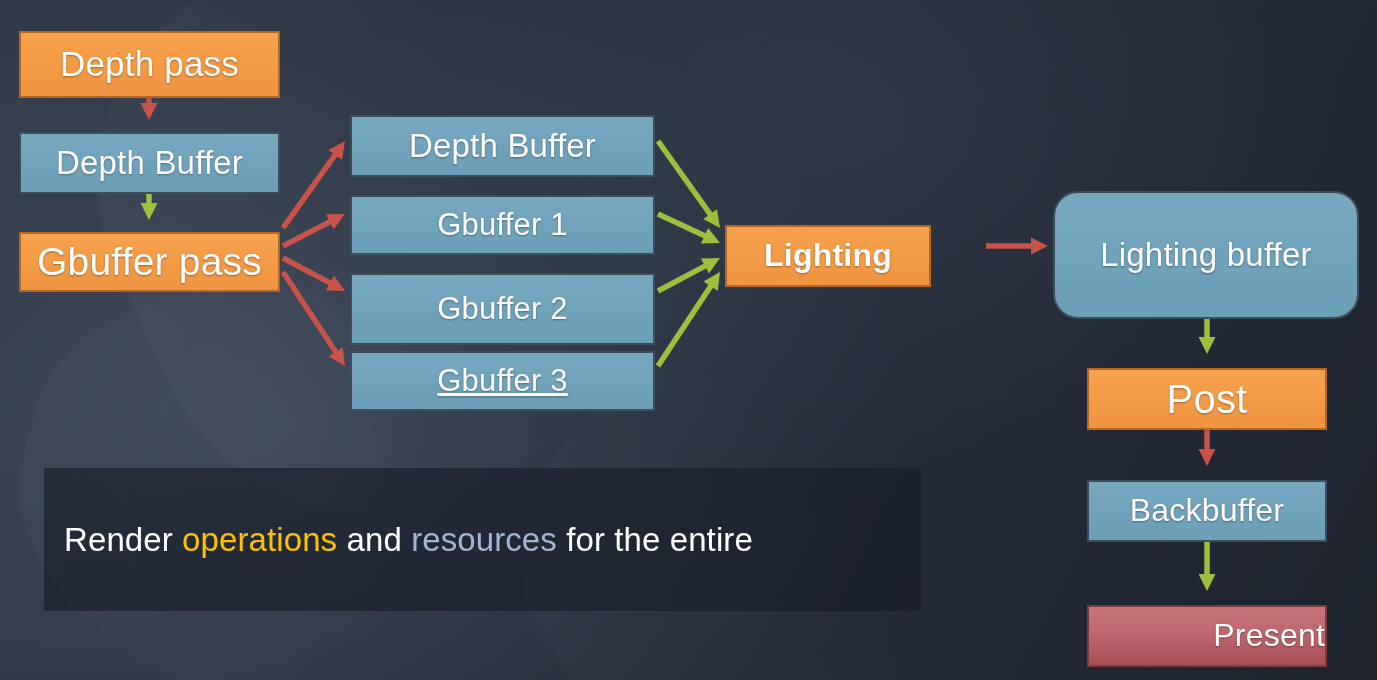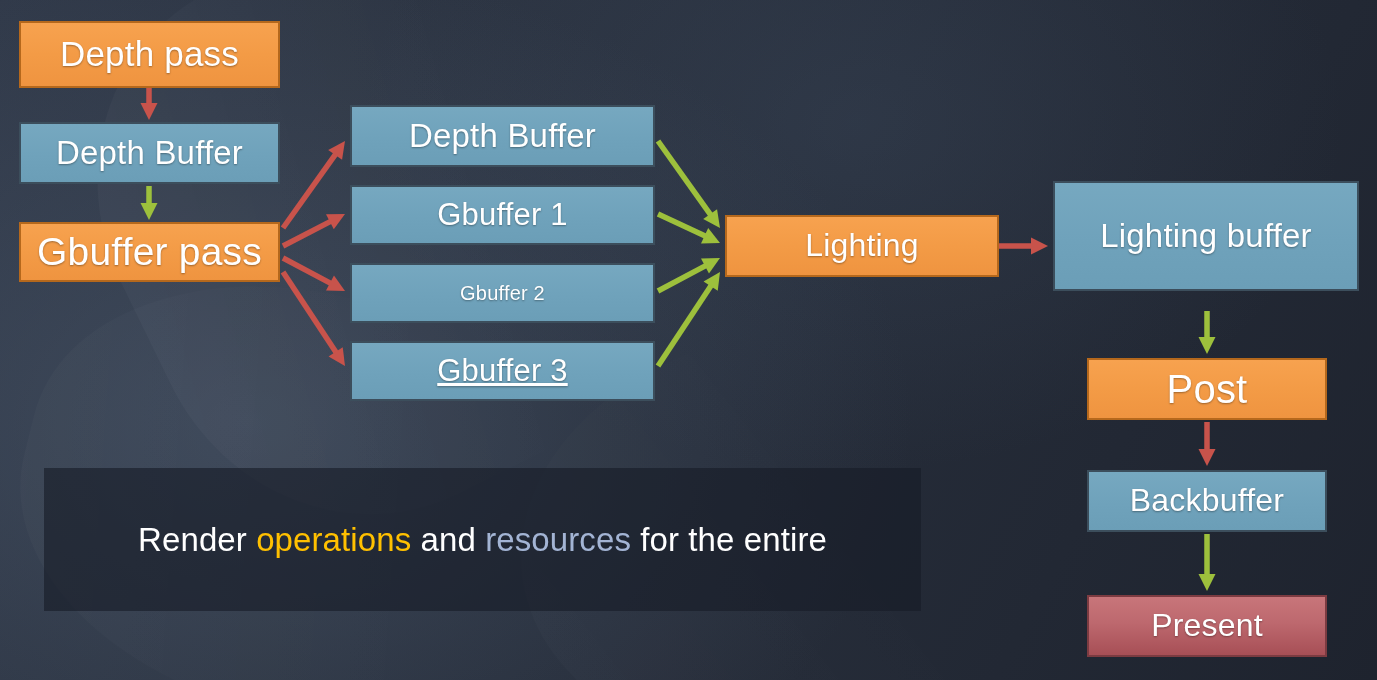--- a/index.html
+++ b/index.html
@@ -46,20 +46,21 @@
     position: absolute;
     box-sizing: border-box;
     display: flex;
     align-items: center;
     justify-content: center;
     color: #ffffff;
     text-align: center;
     line-height: 1.05;
     letter-spacing: 0.2px;
     text-shadow: 0 1px 2px rgba(0,0,0,0.35);
+    margin-top: 10px;
   }
   .node.op {
     background: linear-gradient(180deg, #f7a24f 0%, #f39b46 50%, #ef9440 100%);
     border: 2px solid #b5681c;
   }
   .node.res {
     background: linear-gradient(180deg, #76a8c0 0%, #6fa2bb 55%, #6b9eb7 100%);
     border: 2px solid #3c4e5c;
   }
   .node.present {
@@ -72,21 +73,20 @@
     left: 44px;
     top: 468px;
     width: 877px;
     height: 143px;
     background: rgba(22,28,39,0.62);
     display: flex;
     flex-direction: column;
     justify-content: center;
     padding: 0 20px;
     box-sizing: border-box;
-    align-items: center;
   }
   #caption .line {
     color: #ffffff;
     font-size: 33px;
     line-height: 44px;
     letter-spacing: 0.1px;
     white-space: pre;
   }
   .w-ops { color: #ffc000; }
   .w-res { color: #a3b4d4; }
@@ -169,39 +169,39 @@
       </div>
       <div class="node op" style="left: 19px; top: 222px; width: 261px; height: 60px; font-size: 39px;">
         <span>Gbuffer pass</span>
       </div>
       <div class="node res" style="left: 350px; top: 105px; width: 305px; height: 62px; font-size: 33px;">
         <span>Depth Buffer</span>
       </div>
       <div class="node res" style="left: 350px; top: 185px; width: 305px; height: 60px; font-size: 31px; text-align: right;">
         <span>Gbuffer 1</span>
       </div>
-      <div class="node res" style="left: 350px; top: 263px; width: 305px; height: 60px; font-size: 20px;">
+      <div class="node res" style="left: 350px; top: 263px; width: 305px; height: 72px; font-size: 31px;">
         <span>Gbuffer 2</span>
       </div>
       <div class="node res" style="left: 350px; top: 341px; width: 305px; height: 60px; font-size: 31px; text-decoration: underline;">
         <span>Gbuffer 3</span>
       </div>
-      <div class="node op" style="left: 725px; top: 215px; width: 274px; height: 62px; font-size: 32px;">
+      <div class="node op" style="left: 725px; top: 215px; width: 206px; height: 62px; font-size: 32px; font-weight: bold;">
         <span>Lighting</span>
       </div>
-      <div class="node res" style="left: 1053px; top: 181px; width: 306px; height: 110px; font-size: 33px;">
+      <div class="node res" style="left: 1053px; top: 181px; width: 306px; height: 128px; font-size: 33px; border-radius: 25px;">
         <span>Lighting buffer</span>
       </div>
       <div class="node op" style="left: 1087px; top: 358px; width: 240px; height: 62px; font-size: 40px;">
         <span>Post</span>
       </div>
       <div class="node res" style="left: 1087px; top: 470px; width: 240px; height: 62px; font-size: 32px;">
         <span>Backbuffer</span>
       </div>
-      <div class="node present" style="left: 1087px; top: 595px; width: 240px; height: 62px; font-size: 32px;">
+      <div class="node present" style="left: 1087px; top: 595px; width: 240px; height: 62px; font-size: 32px; justify-content: flex-end;">
         <span>Present</span>
       </div>
     </div>
 
   <div id="caption">
     <div class="line"><span>Render </span><span class="w-ops">operations</span><span> and </span><span class="w-res">resources</span><span> for the entire</span></div>
   </div>
 
 </div>
 

